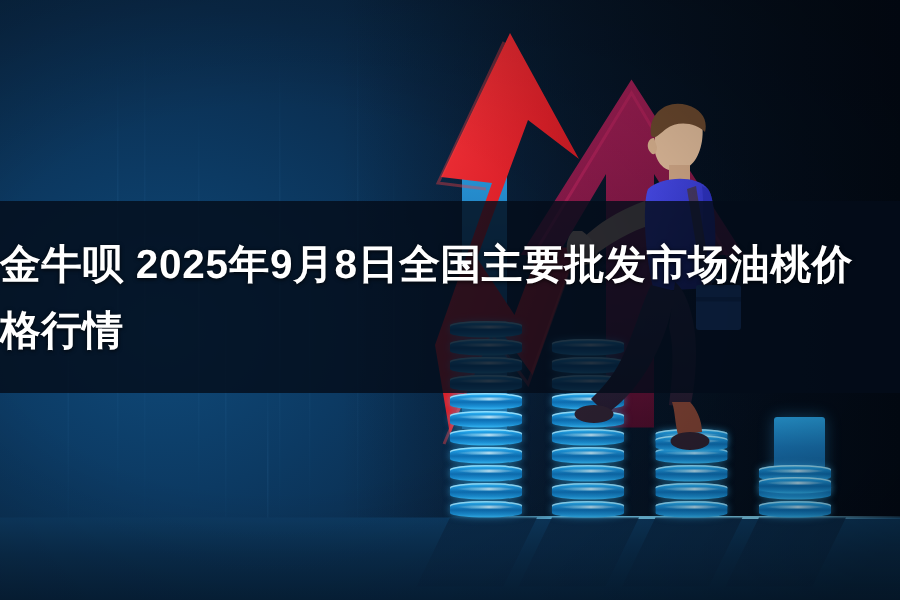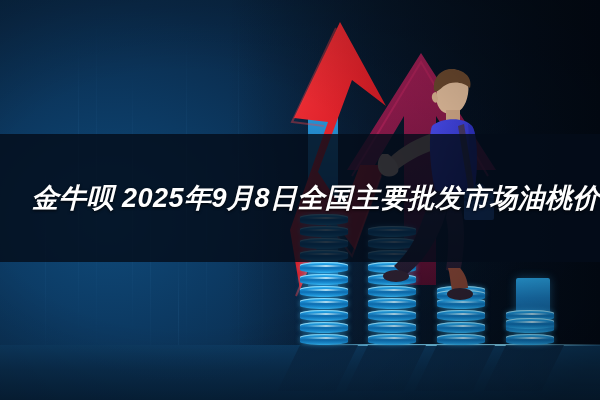--- a/index.html
+++ b/index.html
@@ -110,23 +110,22 @@
     height: 128px;
     background: rgba(4, 12, 26, 0.82);
   }
   .title-wrap {
     position: absolute;
     left: 0; right: 0;
     top: 134px;
     height: 128px;
     display: flex;
     flex-direction: column;
-    align-items: flex-end;
+    align-items: flex-start;
     justify-content: center;
-    font-style: italic;
   }
   .title-line {
     color: #ffffff;
     font-size: 27px;
     font-weight: bold;
     line-height: 44px;
     letter-spacing: 0.5px;
     white-space: nowrap;
     text-shadow: 0 1px 3px rgba(0,0,0,0.8);
   }
@@ -303,15 +302,16 @@
       <ellipse cx="88" cy="226" rx="13" ry="6" fill="#2b2030"></ellipse>
     </g>
   </svg>
 
   <div class="bg-vignette"></div>
 
   <div class="band"></div>
 
   <div class="title-wrap">
     <div class="title-line">金牛呗 2025年9月8日全国主要批发市场油桃价</div>
+    <div class="title-line">格行情</div>
   </div>
 
 </div>
 
 </body></html>

